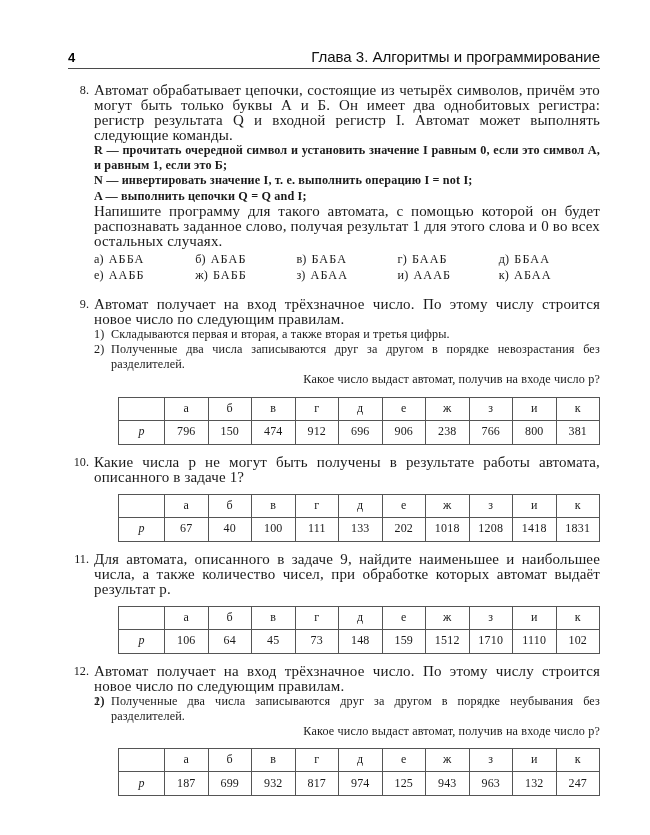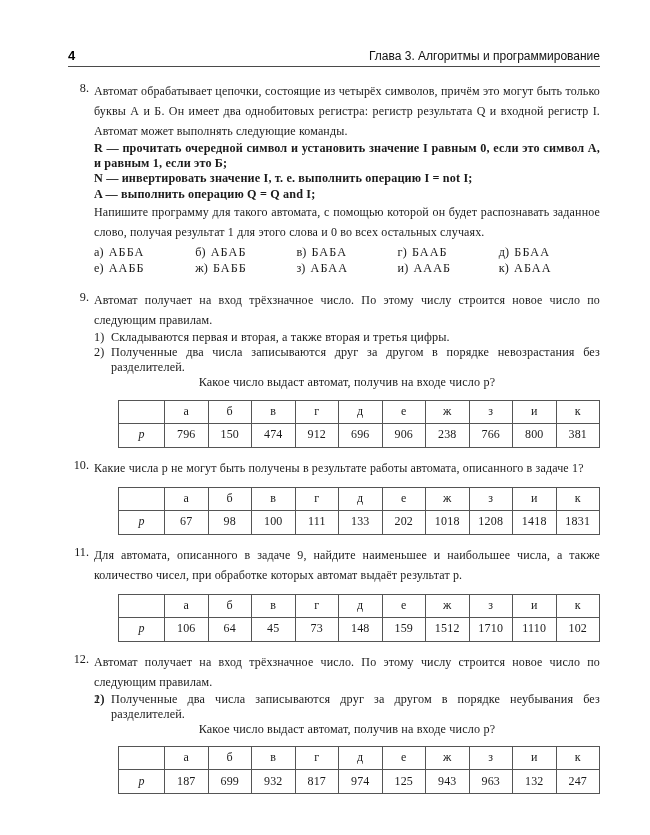--- a/index.html
+++ b/index.html
@@ -37,21 +37,21 @@
     font-family: "Liberation Sans", "DejaVu Sans", sans-serif;
     padding-bottom: 2px;
   }
   .folio {
     font-weight: bold;
     font-size: 13px;
     color: #000;
     letter-spacing: 0;
   }
   .runtitle {
-    font-size: 12px;
+    font-size: 15px;
     color: #111;
   }
   .runrule {
     border-bottom: 1px solid #4a4a4a;
     margin-top: 1px;
     margin-bottom: 14px;
     width: 100%;
   }
 
   
@@ -63,22 +63,22 @@
   .pnum {
     position: absolute;
     left: 0;
     top: 0;
     width: 21px;
     text-align: right;
     font-size: 12.2px;
     line-height: 15.2px;
   }
   .ptext {
-    font-size: 12px;
-    line-height: 20px;
+    font-size: 15px;
+    line-height: 15px;
     text-align: justify;
     text-justify: inter-word;
     letter-spacing: 0.15px;
     hyphens: manual;
   }
 
   .subitem {
     position: relative;
     padding-left: 17px;
     font-size: 12.2px;
@@ -90,21 +90,21 @@
     position: absolute;
     left: 0;
     top: 0;
   }
   .plain-line {
     font-size: 12.2px;
     line-height: 15.2px;
     letter-spacing: 0.15px;
     text-align: justify;
   }
-  .plain-line.last { text-align: center; }
+  .plain-line.last { text-align: right; }
 
   
   .cmdline {
     font-size: 12.2px;
     line-height: 15.2px;
     letter-spacing: 0.15px;
     text-align: justify;
     font-weight: bold;
   }
   .cmdline.last { text-align: left; }
@@ -161,21 +161,21 @@
       <span class="folio">4</span>
       <span class="runtitle">Глава 3. Алгоритмы и программирование</span>
     </div>
     <div class="runrule"></div>
 
     <div class="problem">
       <div class="pnum">8.</div>
       <div class="ptext">Автомат обрабатывает цепочки, состоящие из четырёх символов, причём это могут быть только буквы А и Б. Он имеет два однобитовых регистра: регистр результата Q и входной регистр I. Автомат может выполнять следующие команды.</div>
       <div class="cmdline">R — прочитать очередной символ и установить значение I равным 0, если это символ А, и равным 1, если это Б;</div>
       <div class="cmdline">N — инвертировать значение I, т. е. выполнить операцию I = not I;</div>
-      <div class="cmdline last">A — выполнить операцию Q = Q and I;</div>
+      <div class="cmdline last">A — выполнить цепочки Q = Q and I;</div>
       <div class="ptext">Напишите программу для такого автомата, с помощью которой он будет распознавать заданное слово, получая результат 1 для этого слова и 0 во всех остальных случаях.</div>
 
       <div class="options">
         <div class="optrow">
           <span class="optcell"><span class="optlabel">а)</span><span class="optval">АББА</span></span>
           <span class="optcell"><span class="optlabel">б)</span><span class="optval">АБАБ</span></span>
           <span class="optcell"><span class="optlabel">в)</span><span class="optval">БАБА</span></span>
           <span class="optcell"><span class="optlabel">г)</span><span class="optval">БААБ</span></span>
           <span class="optcell"><span class="optlabel">д)</span><span class="optval">ББАА</span></span>
         </div>
@@ -281,21 +281,21 @@
             <td>д</td>
             <td>е</td>
             <td>ж</td>
             <td>з</td>
             <td>и</td>
             <td>к</td>
           </tr>
           <tr>
             <td class="leadcell">p</td>
             <td>67</td>
-            <td>98</td>
+            <td>40</td>
             <td>100</td>
             <td>111</td>
             <td>133</td>
             <td>202</td>
             <td>1018</td>
             <td>1208</td>
             <td>1418</td>
             <td>1831</td>
           </tr>
         </tbody>

